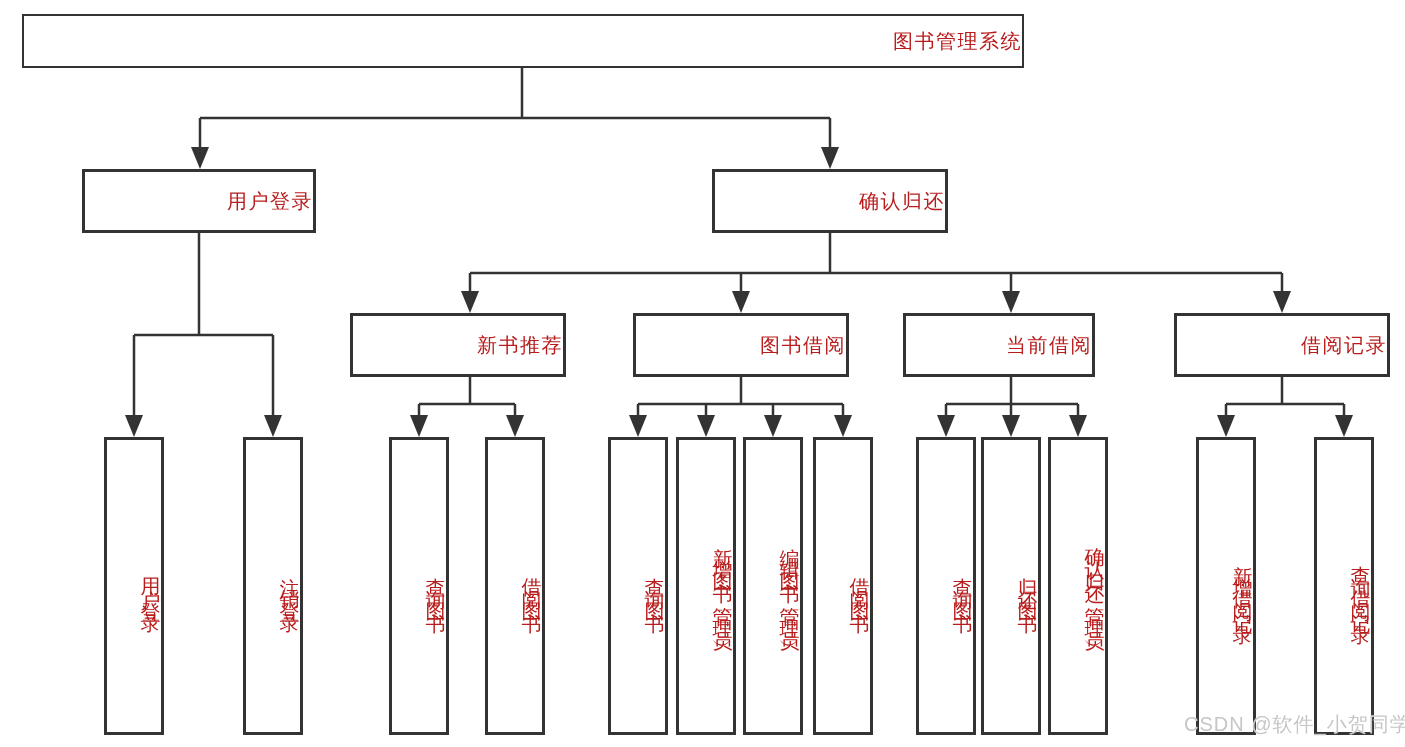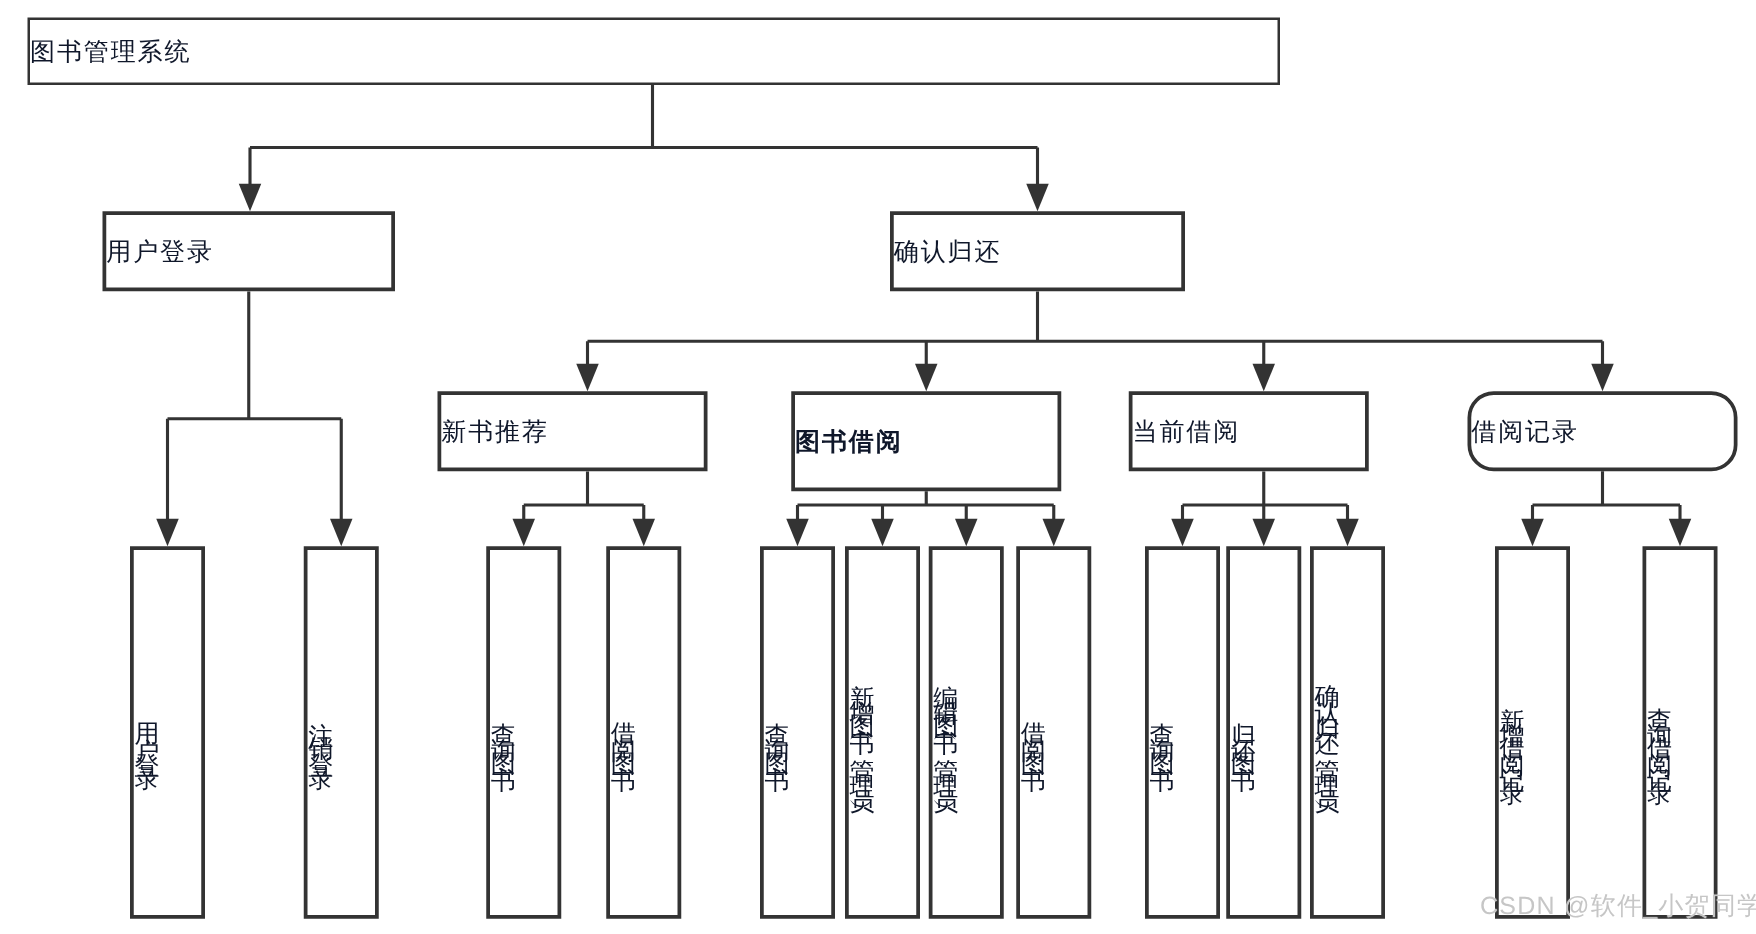--- a/index.html
+++ b/index.html
@@ -1,22 +1,22 @@
 <!DOCTYPE html>
 <html><head>
 <meta charset="utf-8">
 <style>
   html, body { margin:0; padding:0; background:#ffffff; }
   body { width:1405px; height:747px; font-family:"Liberation Sans","DejaVu Sans",sans-serif; }
   .canvas { position:relative; width:1405px; height:747px; background:#ffffff; overflow:hidden; }
   svg.connectors { position:absolute; left:0; top:0; width:1405px; height:747px; z-index:1; }
   .node {
     position:absolute; box-sizing:border-box; background:#ffffff;
-    border:3px solid #333333; color:#0f172a;
-    display:flex; align-items:center; justify-content:flex-start; z-index:2;
+    border:3px solid #333333; color:#b91c1c;
+    display:flex; align-items:center; justify-content:flex-end; z-index:2;
   }
   .root-node { border-width:2px; }
   .h-label { font-size:20px; letter-spacing:1.5px; white-space:nowrap; }
   .leaf .v-label {
     writing-mode:vertical-rl; text-orientation:mixed;
     font-size:20px; line-height:1; letter-spacing:12px; white-space:nowrap;
   }
   .watermark {
     position:absolute; left:1184px; top:711px; z-index:3;
     font-size:20px; color:#c6c6c6; letter-spacing:1px; white-space:nowrap;
@@ -104,27 +104,27 @@
   <div class="node" style="left:82px; top:169px; width:234px; height:64px;">
     <span class="h-label">用户登录</span>
   </div>
   <div class="node" style="left:712px; top:169px; width:236px; height:64px;">
     <span class="h-label">确认归还</span>
   </div>
 
   <div class="node" style="left:350px; top:313px; width:216px; height:64px;">
     <span class="h-label">新书推荐</span>
   </div>
-  <div class="node" style="left:633px; top:313px; width:216px; height:80px;font-weight:bold;">
+  <div class="node" style="left:633px; top:313px; width:216px; height:64px;">
     <span class="h-label">图书借阅</span>
   </div>
   <div class="node" style="left:903px; top:313px; width:192px; height:64px;">
     <span class="h-label">当前借阅</span>
   </div>
-  <div class="node" style="left:1174px; top:313px; width:216px; height:64px;border-radius:21px;">
+  <div class="node" style="left:1174px; top:313px; width:216px; height:64px;">
     <span class="h-label">借阅记录</span>
   </div>
 
   <div class="node leaf" style="left:104px; top:437px; width:60px; height:298px;">
     <span class="v-label">用户登录</span>
   </div>
   <div class="node leaf" style="left:243px; top:437px; width:60px; height:298px;">
     <span class="v-label">注销登录</span>
   </div>
 

